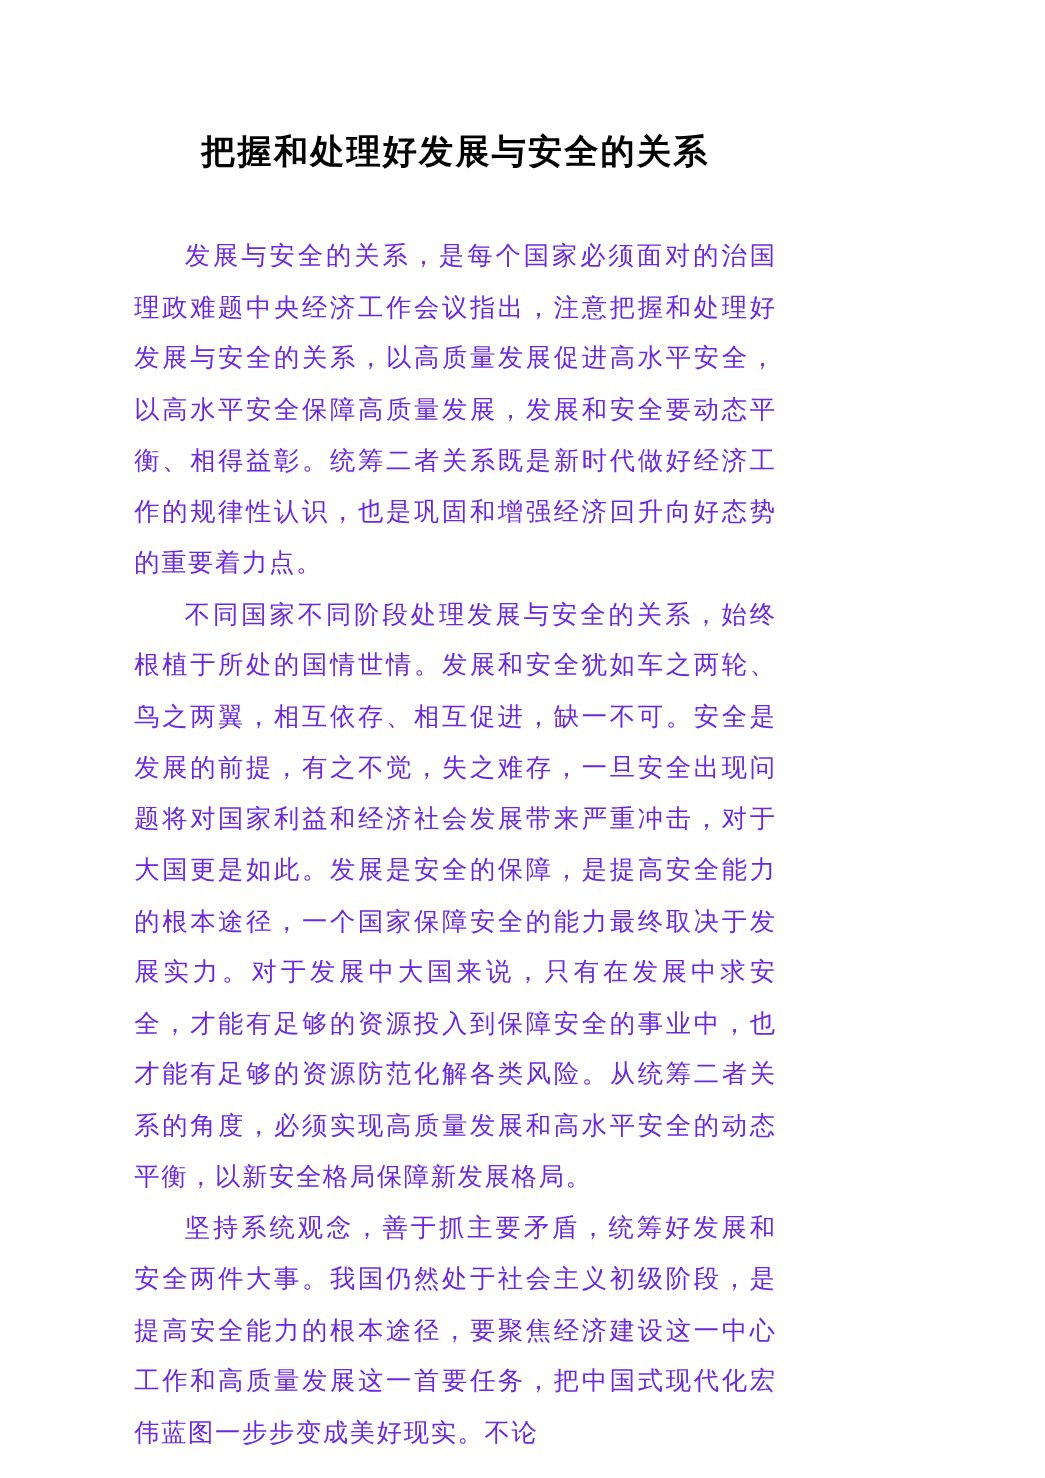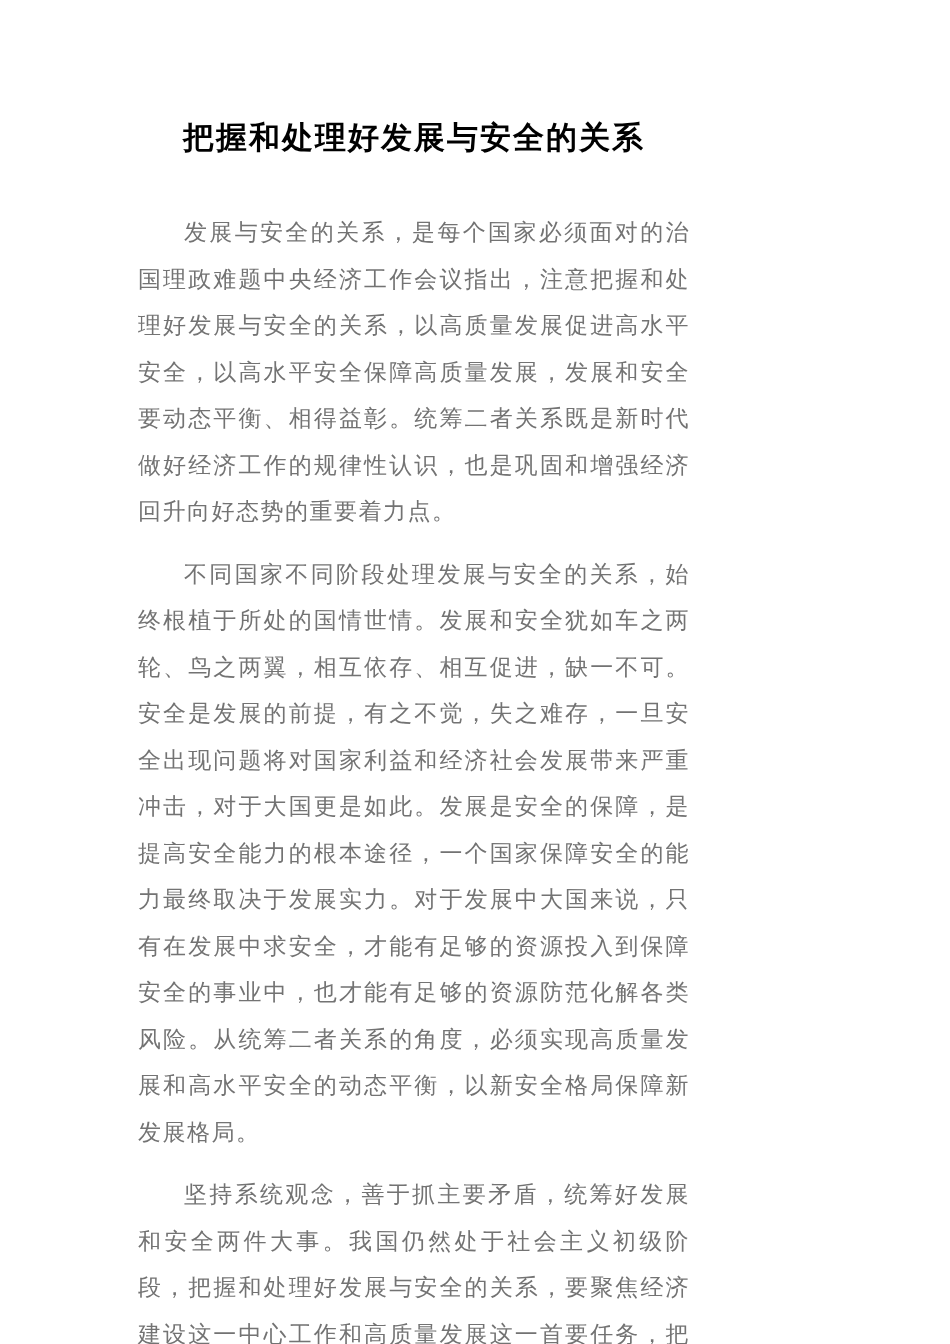--- a/index.html
+++ b/index.html
@@ -21,35 +21,35 @@
   .doc-title {
     margin: 0 0 52px 0;
     text-align: center;
     font-size: 31px;
     font-weight: bold;
     letter-spacing: 2px;
     line-height: 1.3;
     color: #000000;
   }
   .doc-body p {
-    margin: 16px;
+    margin: 0;
     font-size: 23px;
     line-height: 46.5px;
     letter-spacing: 1.5px;
     text-indent: 2em;
     text-align: justify;
     text-justify: inter-character;
     word-break: break-all;
-    color: #737373;
+    color: #6d28d9;
   }
 </style>
 </head>
 <body>
 
 <div class="page">
   <h1 class="doc-title">把握和处理好发展与安全的关系</h1>
 
   <div class="doc-body">
     <p>发展与安全的关系，是每个国家必须面对的治国理政难题中央经济工作会议指出，注意把握和处理好发展与安全的关系，以高质量发展促进高水平安全，以高水平安全保障高质量发展，发展和安全要动态平衡、相得益彰。统筹二者关系既是新时代做好经济工作的规律性认识，也是巩固和增强经济回升向好态势的重要着力点。</p>
     <p>不同国家不同阶段处理发展与安全的关系，始终根植于所处的国情世情。发展和安全犹如车之两轮、鸟之两翼，相互依存、相互促进，缺一不可。安全是发展的前提，有之不觉，失之难存，一旦安全出现问题将对国家利益和经济社会发展带来严重冲击，对于大国更是如此。发展是安全的保障，是提高安全能力的根本途径，一个国家保障安全的能力最终取决于发展实力。对于发展中大国来说，只有在发展中求安全，才能有足够的资源投入到保障安全的事业中，也才能有足够的资源防范化解各类风险。从统筹二者关系的角度，必须实现高质量发展和高水平安全的动态平衡，以新安全格局保障新发展格局。</p>
-    <p>坚持系统观念，善于抓主要矛盾，统筹好发展和安全两件大事。我国仍然处于社会主义初级阶段，把握和处理好发展与安全的关系，要聚焦经济建设这一中心工作和高质量发展这一首要任务，把中国式现代化宏伟蓝图一步步变成美好现实。不论</p>
+    <p>坚持系统观念，善于抓主要矛盾，统筹好发展和安全两件大事。我国仍然处于社会主义初级阶段，是提高安全能力的根本途径，要聚焦经济建设这一中心工作和高质量发展这一首要任务，把中国式现代化宏伟蓝图一步步变成美好现实。不论</p>
   </div>
 </div>
 
 </body></html>

